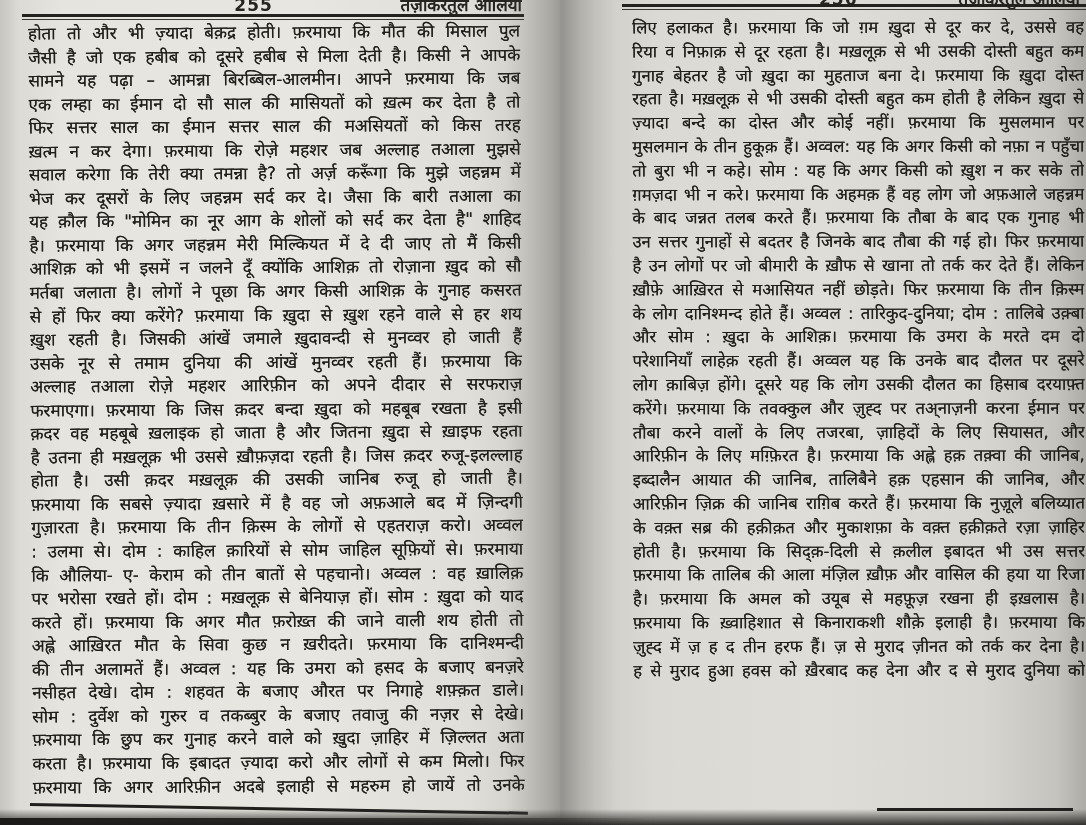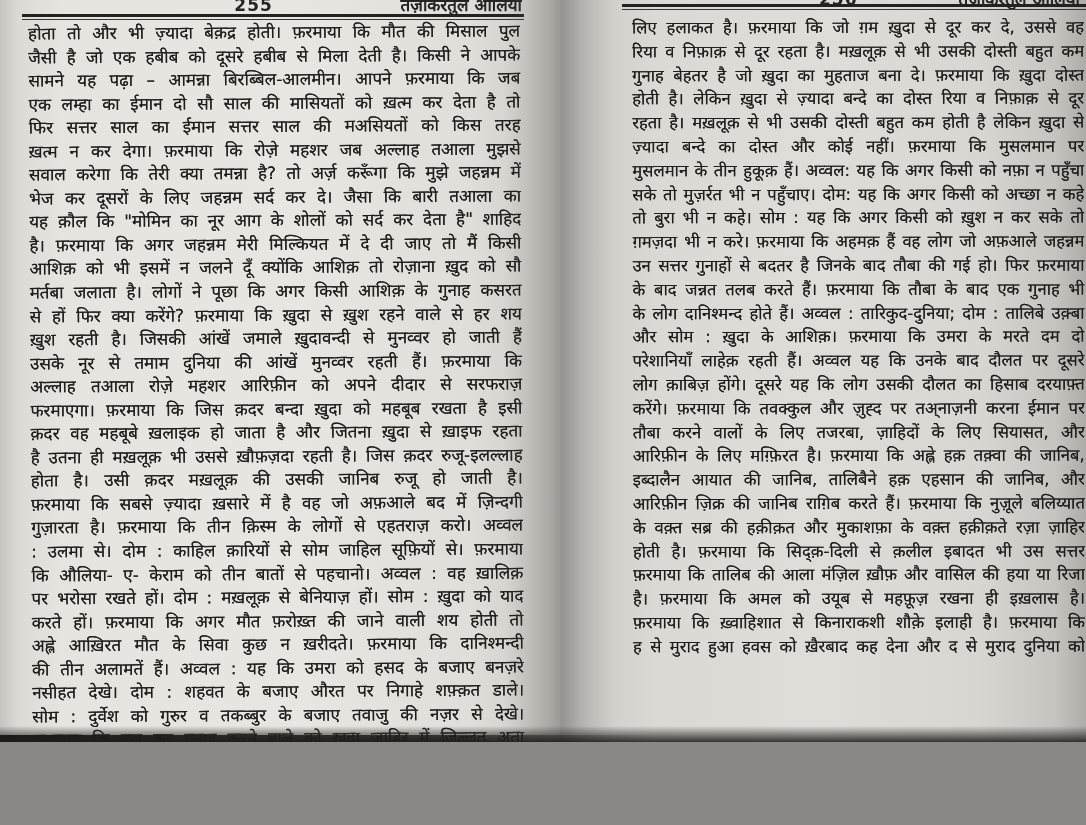--- a/index.html
+++ b/index.html
@@ -1,17 +1,17 @@
 <!DOCTYPE html>
 <html><head>
 <meta charset="utf-8">
 <style>
   html,body { margin:0; padding:0; background:#8a8884; }
   .scan {
-    position:relative; width:1086px; height:742px; overflow:hidden;
+    position:relative; width:1086px; height:825px; overflow:hidden;
     background:#cac8c3;
     font-family:"DejaVu Sans","Liberation Serif",sans-serif;
   }
   .page { position:absolute; top:0; bottom:0; overflow:hidden; }
   .page-left {
     left:0; width:560px;
     background:linear-gradient(90deg,#c6c4bf 0px,#dcdad4 18px,#e6e4de 60px,#e8e6e0 300px,#e0ded8 470px,#d2d0ca 525px,#c0beb9 560px);
   }
   .page-right {
     left:560px; width:526px;
@@ -132,43 +132,44 @@
       </div>
     </div>
     <div class="hdr-rules-right">
       <div class="hdr-rule-thick hdr-right-r1"></div>
       <div class="hdr-rule-thin hdr-right-r2"></div>
     </div>
     <div class="col col-right">
         <div class="tline">लिए हलाकत है। फ़रमाया कि जो ग़म ख़ुदा से दूर कर दे, उससे वह</div>
         <div class="tline">रिया व निफ़ाक़ से दूर रहता है। मख़लूक़ से भी उसकी दोस्ती बहुत कम</div>
         <div class="tline">गुनाह बेहतर है जो ख़ुदा का मुहताज बना दे। फ़रमाया कि ख़ुदा दोस्त</div>
-        <div class="tline">होती है। लेकिन ख़ुदा से ज़्यादा बन्दे का दोस्त रिया व निफ़ाक़ से दूर</div>
         <div class="tline">रहता है। मख़लूक़ से भी उसकी दोस्ती बहुत कम होती है लेकिन ख़ुदा से</div>
         <div class="tline">ज़्यादा बन्दे का दोस्त और कोई नहीं। फ़रमाया कि मुसलमान पर</div>
         <div class="tline">मुसलमान के तीन हुकूक़ हैं। अव्वल: यह कि अगर किसी को नफ़ा न पहुँचा</div>
-        <div class="tline">सके तो मुज़र्रत भी न पहुँचाए। दोम: यह कि अगर किसी को अच्छा न कहे</div>
         <div class="tline">तो बुरा भी न कहे। सोम : यह कि अगर किसी को ख़ुश न कर सके तो</div>
         <div class="tline">ग़मज़दा भी न करे। फ़रमाया कि अहमक़ हैं वह लोग जो अफ़आले जहन्नम</div>
+        <div class="tline">के बाद जन्नत तलब करते हैं। फ़रमाया कि तौबा के बाद एक गुनाह भी</div>
         <div class="tline">उन सत्तर गुनाहों से बदतर है जिनके बाद तौबा की गई हो। फिर फ़रमाया</div>
-        <div class="tline">के बाद जन्नत तलब करते हैं। फ़रमाया कि तौबा के बाद एक गुनाह भी</div>
+        <div class="tline">है उन लोगों पर जो बीमारी के ख़ौफ से खाना तो तर्क कर देते हैं। लेकिन</div>
+        <div class="tline">ख़ौफ़े आख़िरत से मआसियत नहीं छोड़ते। फिर फ़रमाया कि तीन क़िस्म</div>
         <div class="tline">के लोग दानिश्मन्द होते हैं। अव्वल : तारिकुद-दुनिया; दोम : तालिबे उक़्बा</div>
         <div class="tline">और सोम : ख़ुदा के आशिक़। फ़रमाया कि उमरा के मरते दम दो</div>
         <div class="tline">परेशानियाँ लाहेक़ रहती हैं। अव्वल यह कि उनके बाद दौलत पर दूसरे</div>
         <div class="tline">लोग क़ाबिज़ होंगे। दूसरे यह कि लोग उसकी दौलत का हिसाब दरयाफ़्त</div>
         <div class="tline">करेंगे। फ़रमाया कि तवक्कुल और ज़ुह्द पर तअ्नाज़नी करना ईमान पर</div>
         <div class="tline">तौबा करने वालों के लिए तजरबा, ज़ाहिदों के लिए सियासत, और</div>
         <div class="tline">आरिफ़ीन के लिए मग़्फ़िरत है। फ़रमाया कि अह्ले हक़ तक़्वा की जानिब,</div>
         <div class="tline">इब्दालैन आयात की जानिब, तालिबैने हक़ एहसान की जानिब, और</div>
         <div class="tline">आरिफ़ीन ज़िक्र की जानिब राग़िब करते हैं। फ़रमाया कि नुज़ूले बलिय्यात</div>
         <div class="tline">के वक़्त सब्र की हक़ीक़त और मुकाशफ़ा के वक़्त हक़ीक़ते रज़ा ज़ाहिर</div>
         <div class="tline">होती है। फ़रमाया कि सिद्क़-दिली से क़लील इबादत भी उस सत्तर</div>
         <div class="tline">फ़रमाया कि तालिब की आला मंज़िल ख़ौफ़ और वासिल की हया या रिजा</div>
         <div class="tline">है। फ़रमाया कि अमल को उयूब से महफ़ूज़ रखना ही इख़लास है।</div>
         <div class="tline">फ़रमाया कि ख़्वाहिशात से किनाराकशी शौक़े इलाही है। फ़रमाया कि</div>
+        <div class="tline">ज़ुह्द में ज़ ह द तीन हरफ हैं। ज़ से मुराद ज़ीनत को तर्क कर देना है।</div>
         <div class="tline">ह से मुराद हुआ हवस को ख़ैरबाद कह देना और द से मुराद दुनिया को</div>
       </div>
     <div class="fn-rule" style="left:317px; top:808px; width:196px; height:2.6px;"></div>
   </div>
 
   <div class="gutter"></div>
   <div class="bottom-edge"></div>
   <div class="bottom-edge-dark"></div>
 </div>
 

